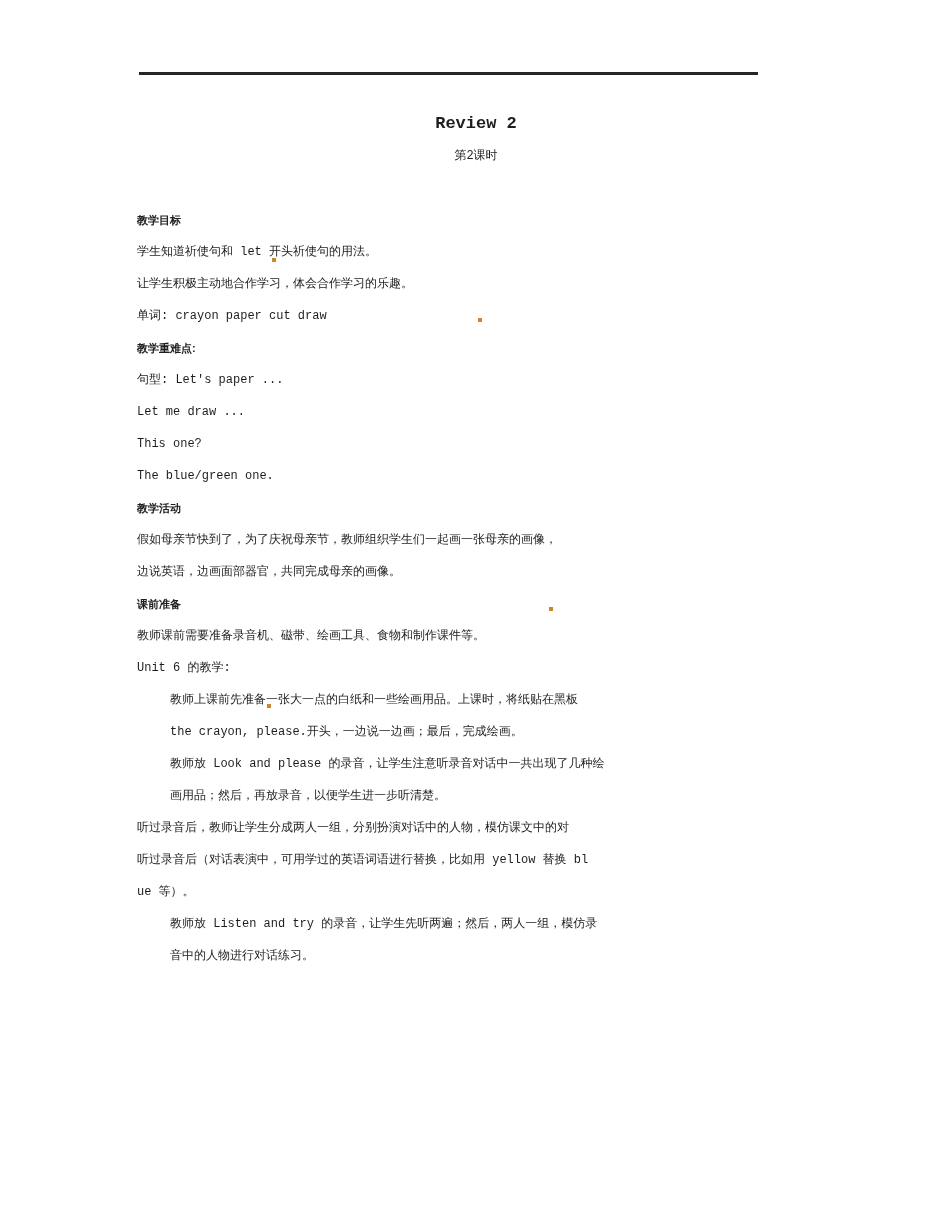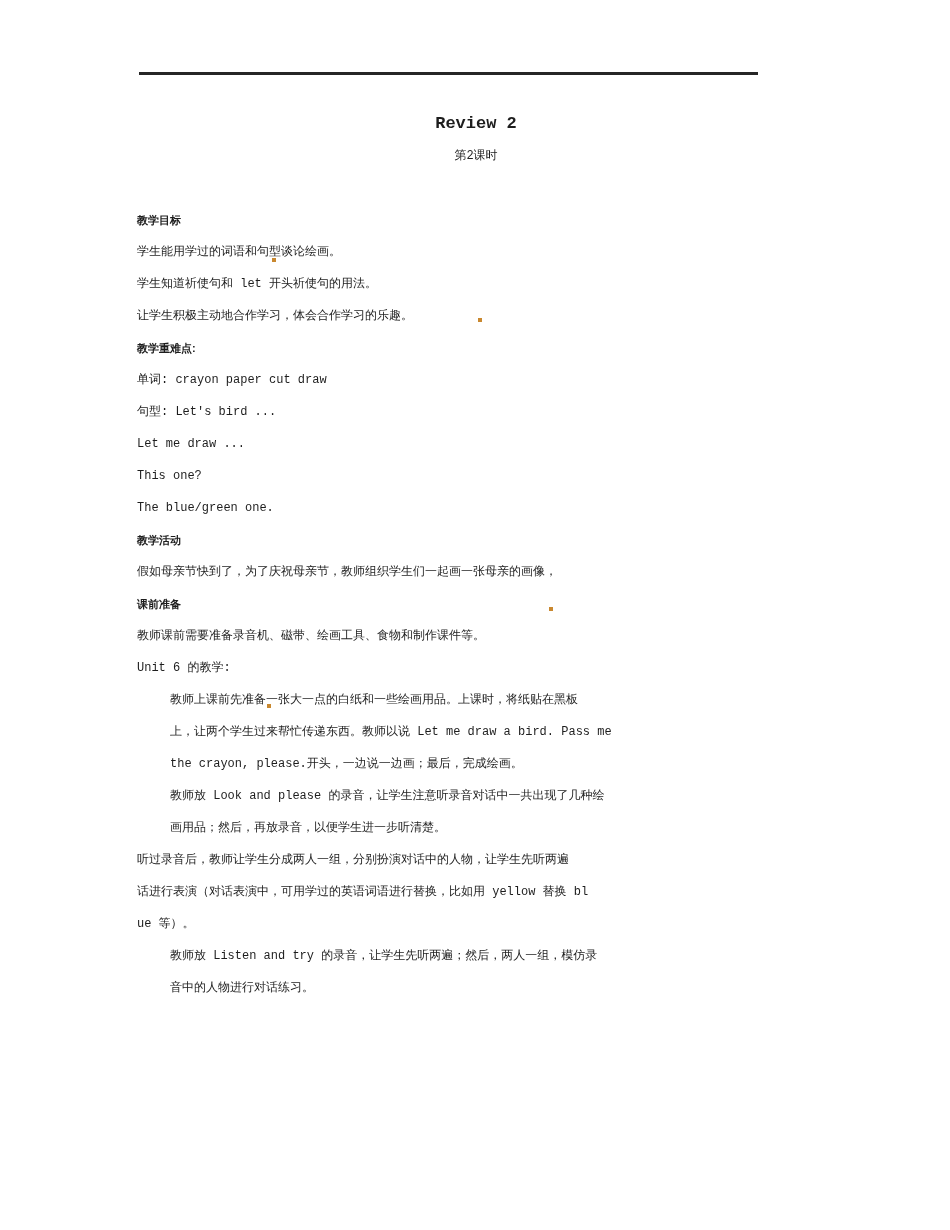--- a/index.html
+++ b/index.html
@@ -55,45 +55,44 @@
 
   <div class="top-rule"></div>
 
   <div class="content">
 
     <div class="line center doc-title">Review 2</div>
     <div class="line center">第2课时</div>
     <div class="spacer"></div>
 
     <div class="line heading">教学目标</div>
-    <div class="line">学生能用学过的词语和句型谈论绘画。</div>
     <div class="line">学生知道祈使句和 let 开头祈使句的用法。</div>
     <div class="line">让学生积极主动地合作学习，体会合作学习的乐趣。</div>
 
+    <div class="line">单词: crayon paper cut draw</div>
     <div class="line heading">教学重难点:</div>
-    <div class="line">单词: crayon paper cut draw</div>
-    <div class="line">句型: Let's bird ...</div>
+    <div class="line">句型: Let's paper ...</div>
     <div class="line">Let me draw ...</div>
     <div class="line">This one?</div>
     <div class="line">The blue/green one.</div>
 
     <div class="line heading">教学活动</div>
     <div class="line">假如母亲节快到了，为了庆祝母亲节，教师组织学生们一起画一张母亲的画像，</div>
+    <div class="line">边说英语，边画面部器官，共同完成母亲的画像。</div>
 
     <div class="line heading">课前准备</div>
     <div class="line">教师课前需要准备录音机、磁带、绘画工具、食物和制作课件等。</div>
 
     <div class="line">Unit 6 的教学:</div>
     <div class="line indent">教师上课前先准备一张大一点的白纸和一些绘画用品。上课时，将纸贴在黑板</div>
-    <div class="line indent">上，让两个学生过来帮忙传递东西。教师以说 Let me draw a bird. Pass me</div>
     <div class="line indent">the crayon, please.开头，一边说一边画；最后，完成绘画。</div>
     <div class="line indent">教师放 Look and please 的录音，让学生注意听录音对话中一共出现了几种绘</div>
     <div class="line indent">画用品；然后，再放录音，以便学生进一步听清楚。</div>
-    <div class="line">听过录音后，教师让学生分成两人一组，分别扮演对话中的人物，让学生先听两遍</div>
-    <div class="line">话进行表演（对话表演中，可用学过的英语词语进行替换，比如用 yellow 替换 bl</div>
+    <div class="line">听过录音后，教师让学生分成两人一组，分别扮演对话中的人物，模仿课文中的对</div>
+    <div class="line">听过录音后（对话表演中，可用学过的英语词语进行替换，比如用 yellow 替换 bl</div>
     <div class="line">ue 等）。</div>
     <div class="line indent">教师放 Listen and try 的录音，让学生先听两遍；然后，两人一组，模仿录</div>
     <div class="line indent">音中的人物进行对话练习。</div>
 
   </div>
 
   <div class="proof-mark" style="left:272px; top:258px;"></div>
   <div class="proof-mark" style="left:478px; top:318px;"></div>
   <div class="proof-mark" style="left:549px; top:607px;"></div>
   <div class="proof-mark" style="left:267px; top:704px;"></div>

